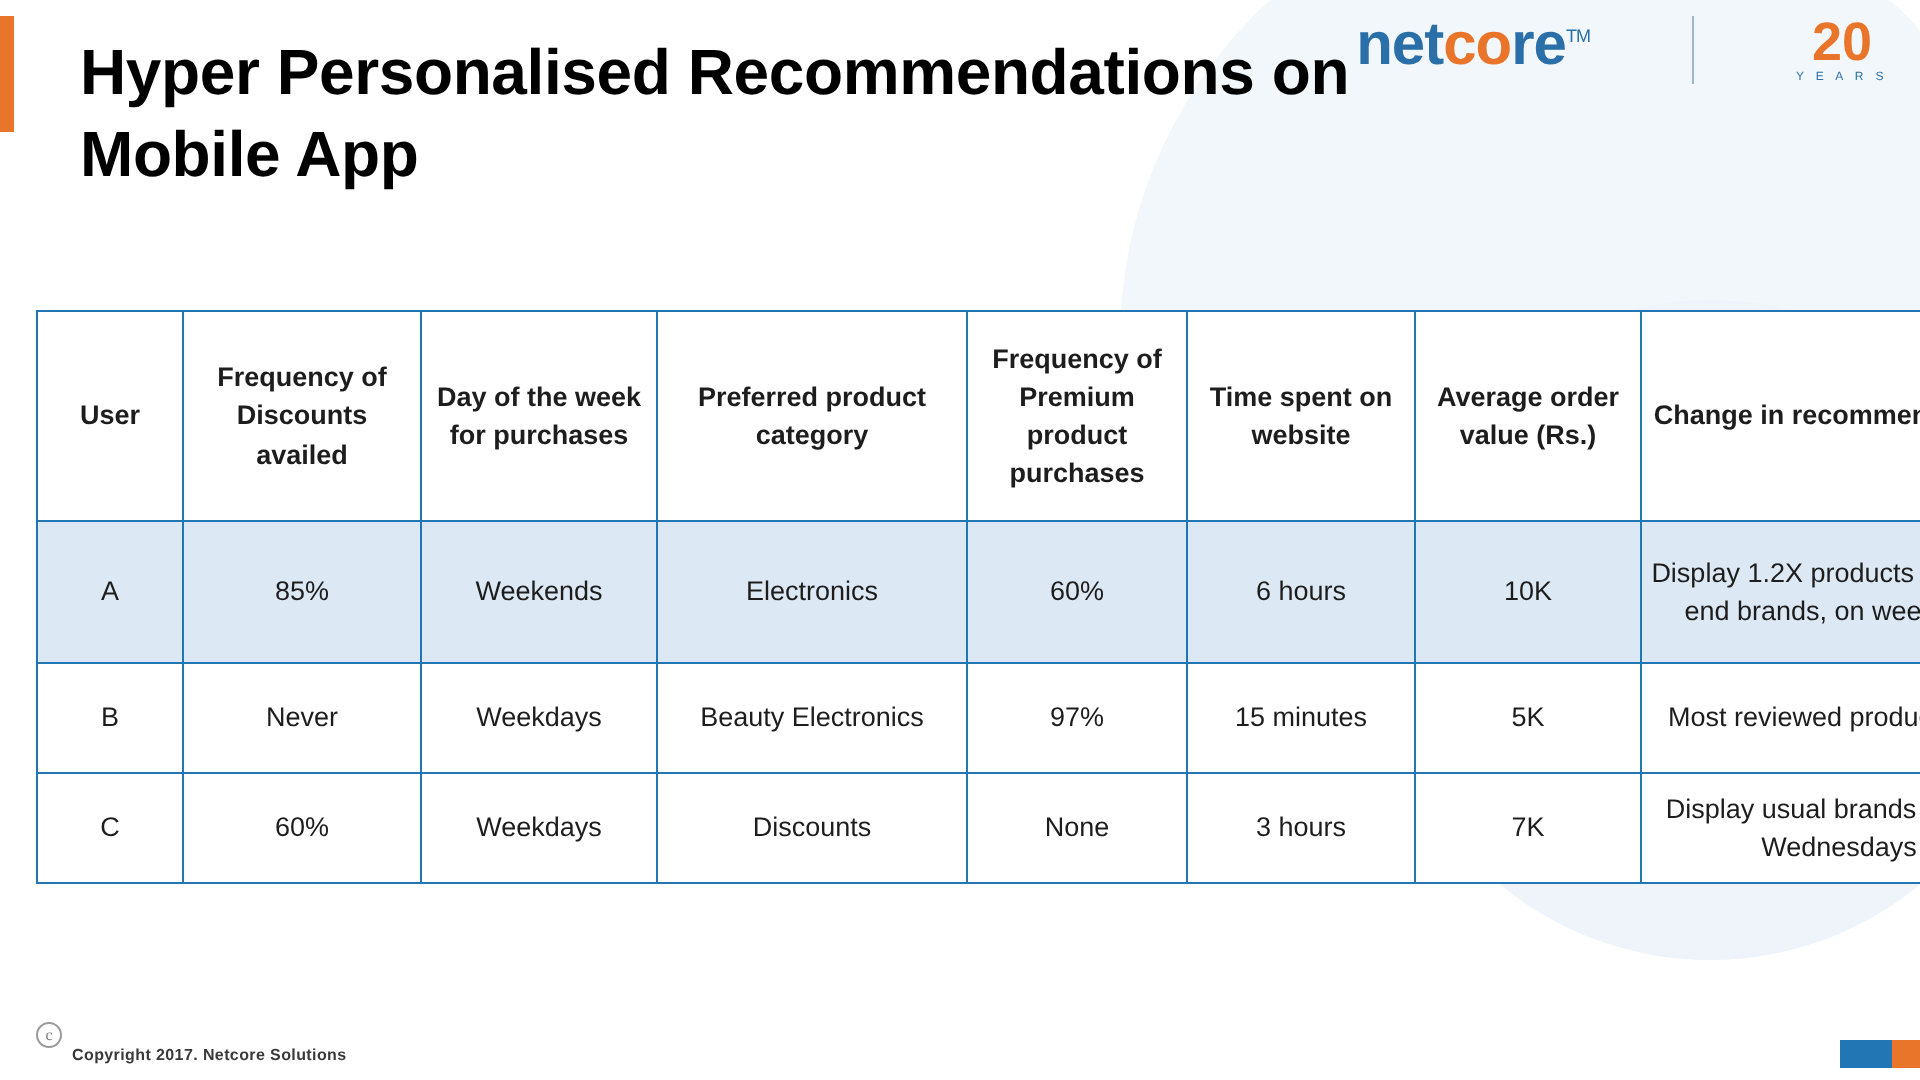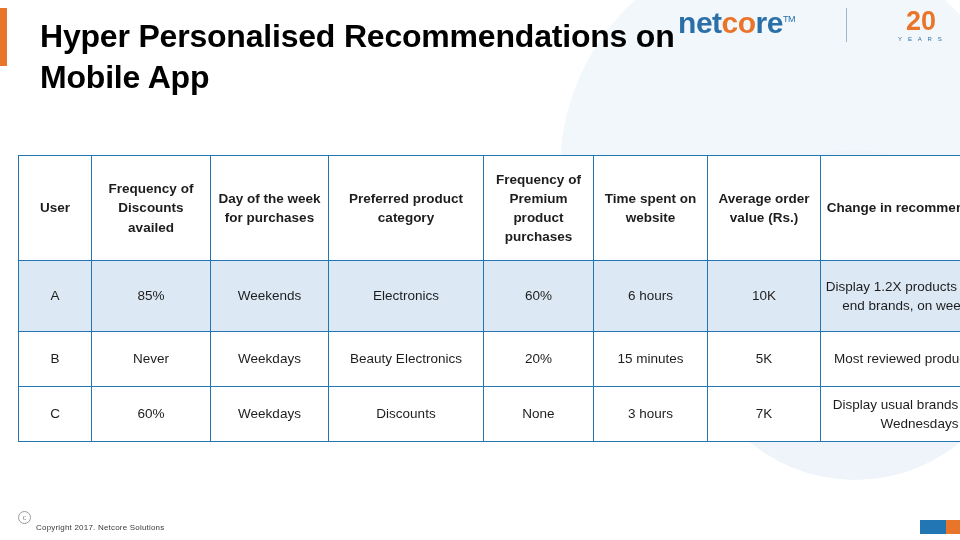--- a/index.html
+++ b/index.html
@@ -179,21 +179,21 @@
     border: 1px solid #9a9a9a;
     color: #7a7a7a;
     font-size: 8px;
     line-height: 11px;
     text-align: center;
     font-family: "Liberation Serif", serif;
   }
   .copy-text {
     font-size: 8px;
     color: #3a3a3a;
-    font-weight: normal;
+    font-weight: bold;
     letter-spacing: 0.2px;
     margin-top: 20px;
   }
   .footer-blocks {
     position: absolute;
     right: 0;
     bottom: 6px;
     display: flex;
     z-index: 3;
   }
@@ -241,21 +241,21 @@
         <td class="cell-tall">60%</td>
         <td class="cell-tall">6 hours</td>
         <td class="cell-tall">10K</td>
         <td class="cell-tall">Display 1.2X products of higher end brands, on weekends</td>
       </tr>
       <tr class="row-plain">
         <td class="cell-short">B</td>
         <td class="cell-short">Never</td>
         <td class="cell-short">Weekdays</td>
         <td class="cell-short">Beauty Electronics</td>
-        <td class="cell-short">20%</td>
+        <td class="cell-short">97%</td>
         <td class="cell-short">15 minutes</td>
         <td class="cell-short">5K</td>
         <td class="cell-short">Most reviewed products only</td>
       </tr>
       <tr class="row-plain">
         <td class="cell-short">C</td>
         <td class="cell-short">60%</td>
         <td class="cell-short">Weekdays</td>
         <td class="cell-short">Discounts</td>
         <td class="cell-short">None</td>

